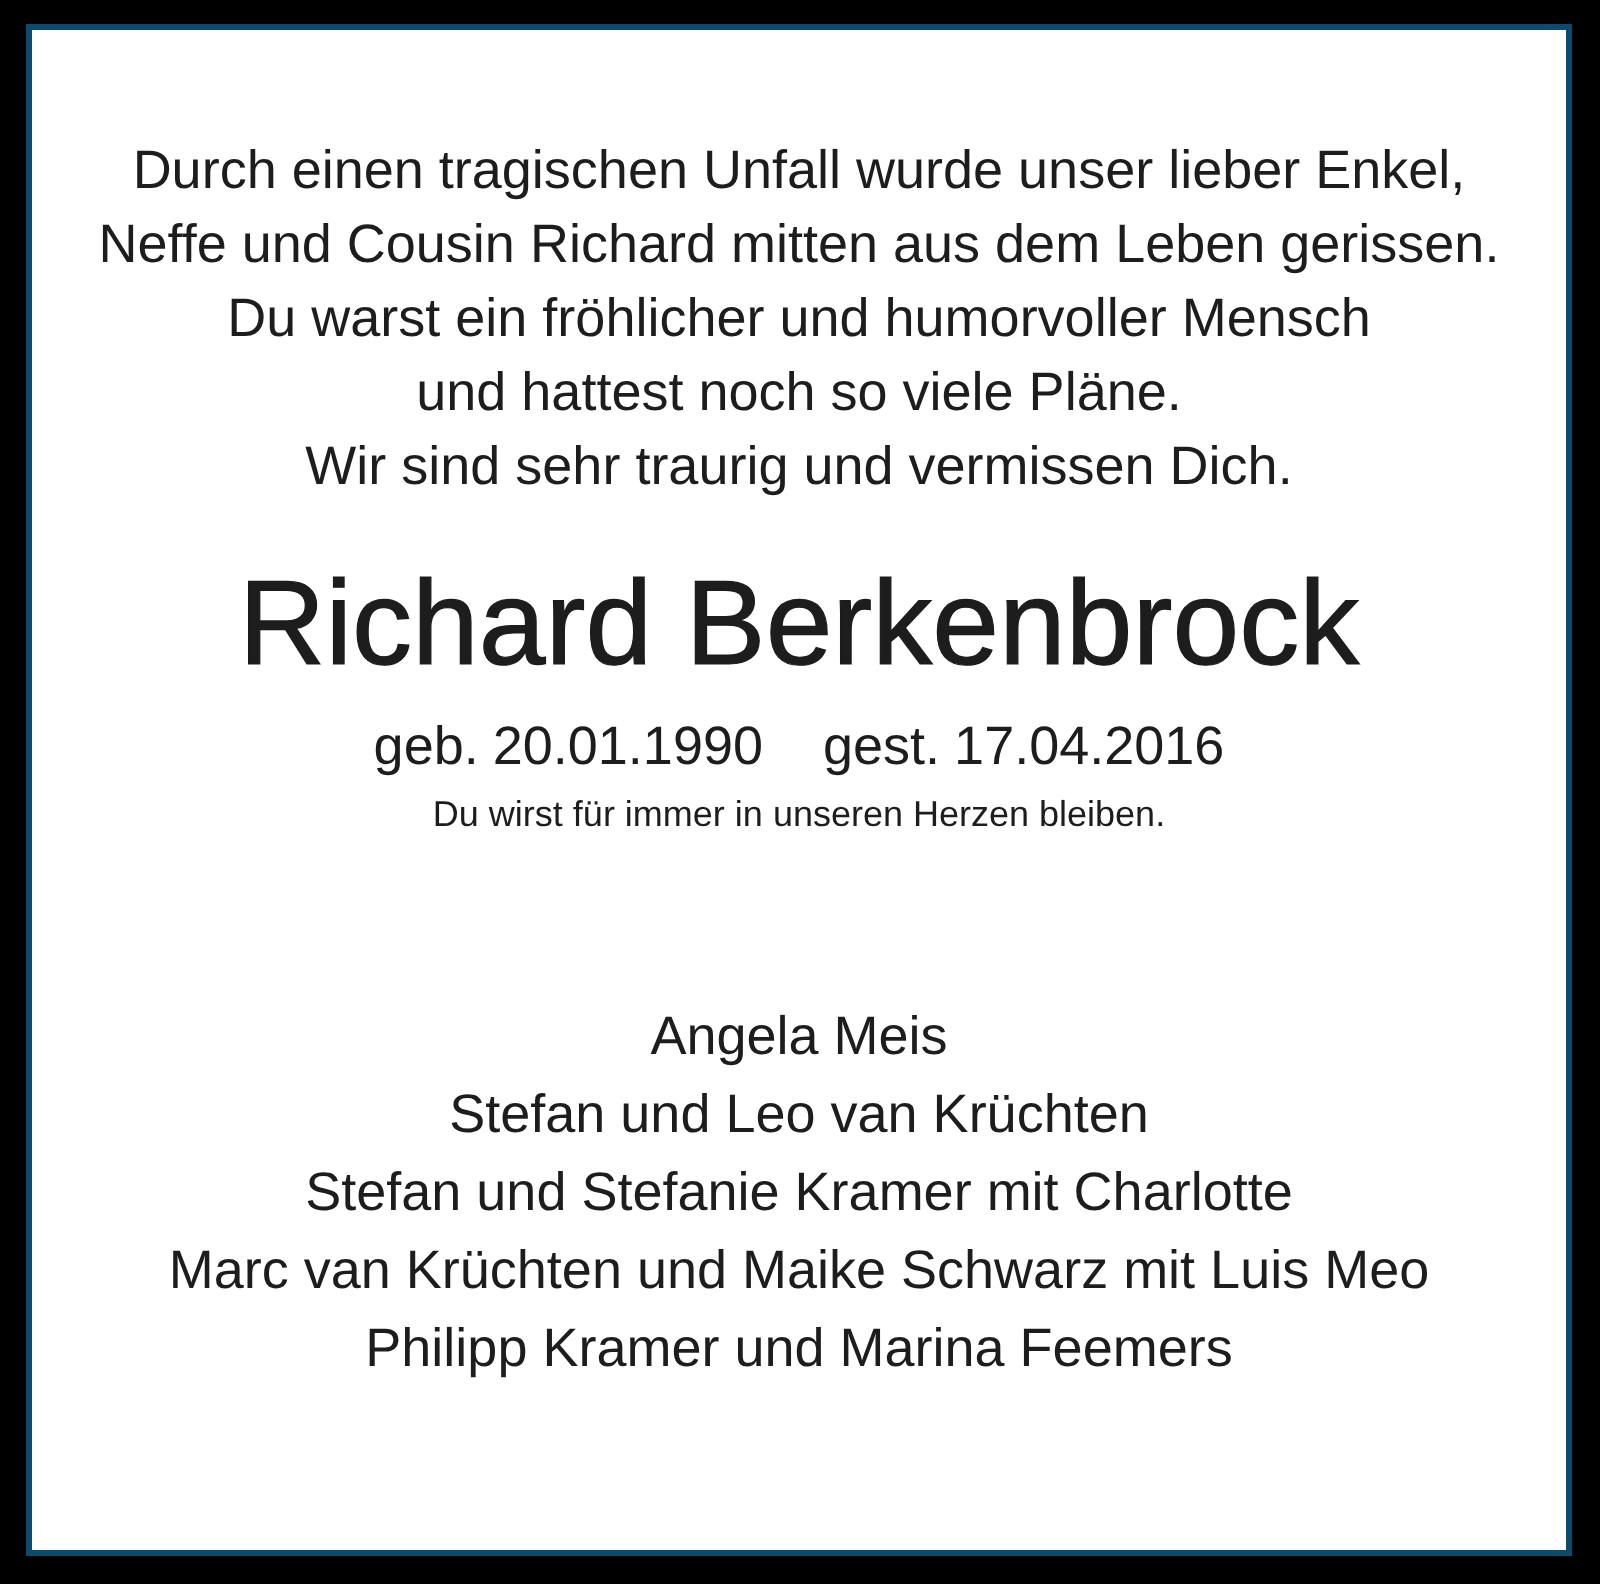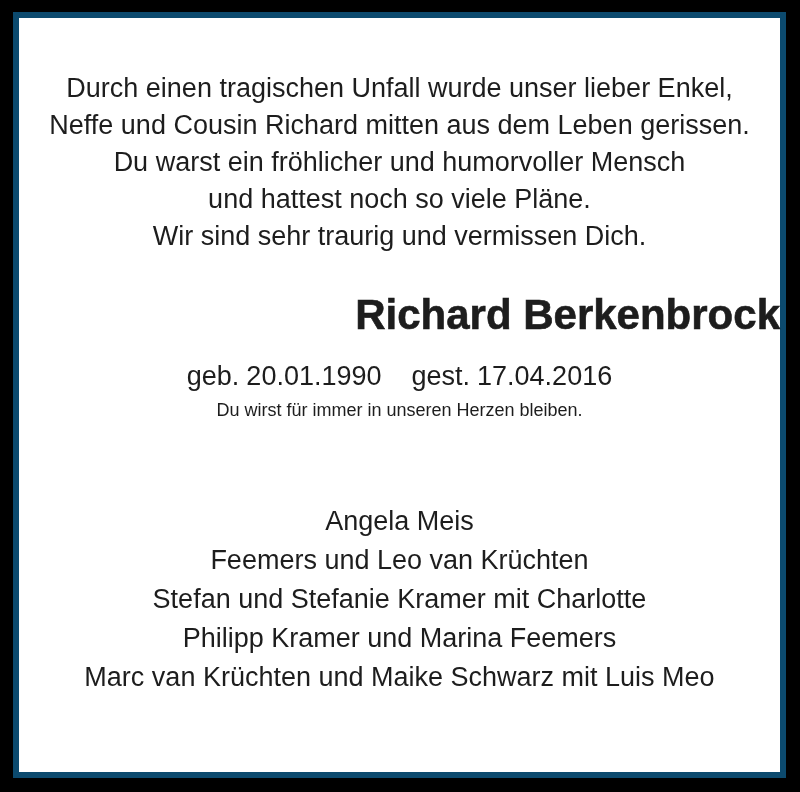--- a/index.html
+++ b/index.html
@@ -12,37 +12,36 @@
   body{
     background:var(--bg);
     font-family:"Liberation Sans","DejaVu Sans",sans-serif;
     color:var(--ink);
     position:relative;
   }
   .paper{
     position:absolute;
     left:13px; top:12px; right:14px; bottom:14px;
     background:var(--paper);
-    border:6px solid #0c4a6e;
+    border:3px solid #0c4a6e;
     text-align:center;
   }
   .intro{
     margin-top:52px;
     font-size:27px;
     line-height:37px;
     white-space:nowrap;
   }
   .deceased-name{
     margin-top:27px;
-    font-size:42px;
+    font-size:60px;
     line-height:66px;
-    font-weight:700;
+    font-weight:400;
     -webkit-text-stroke:0.6px #1b1b1b;
     white-space:nowrap;
-    text-align:right;
   }
   .dates{
     margin-top:11px;
     font-size:27px;
     line-height:34px;
     display:flex;
     justify-content:center;
     gap:30px;
     white-space:nowrap;
   }
@@ -82,19 +81,19 @@
     <div class="date-item">
       <span>gest.</span>
       <span>17.04.2016</span>
     </div>
   </div>
 
   <div class="memorial">Du wirst für immer in unseren Herzen bleiben.</div>
 
   <div class="mourners">
     <div>Angela Meis</div>
-    <div>Feemers und Leo van Krüchten</div>
+    <div>Stefan und Leo van Krüchten</div>
     <div>Stefan und Stefanie Kramer mit Charlotte</div>
+    <div>Marc van Krüchten und Maike Schwarz mit Luis Meo</div>
     <div>Philipp Kramer und Marina Feemers</div>
-    <div>Marc van Krüchten und Maike Schwarz mit Luis Meo</div>
   </div>
 
 </div>
 
 </body></html>

